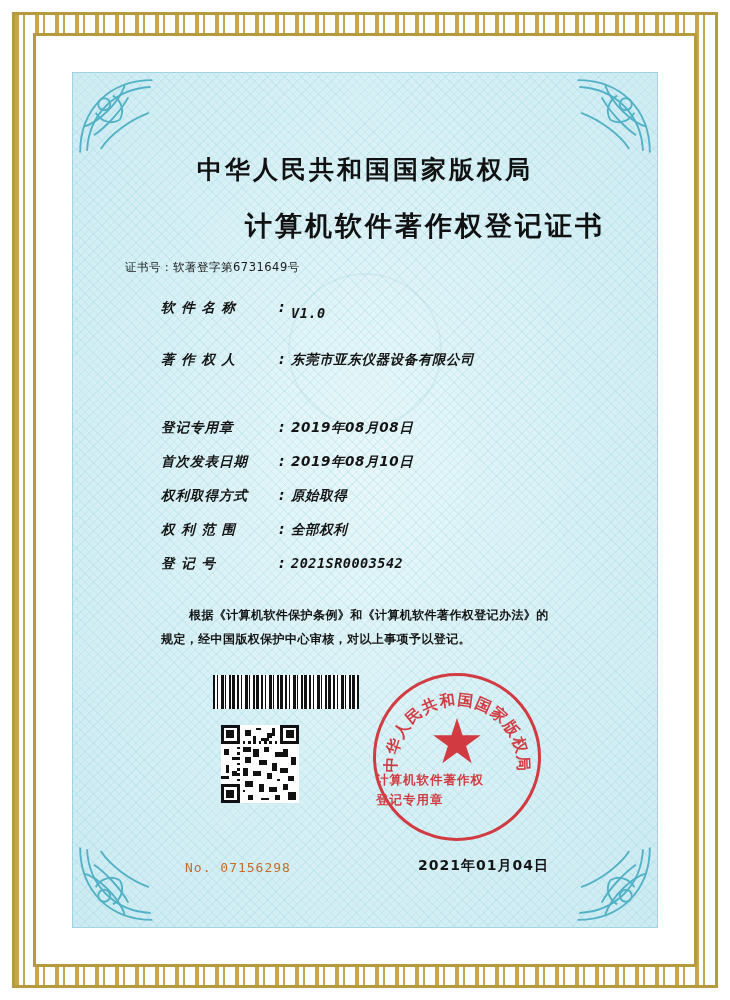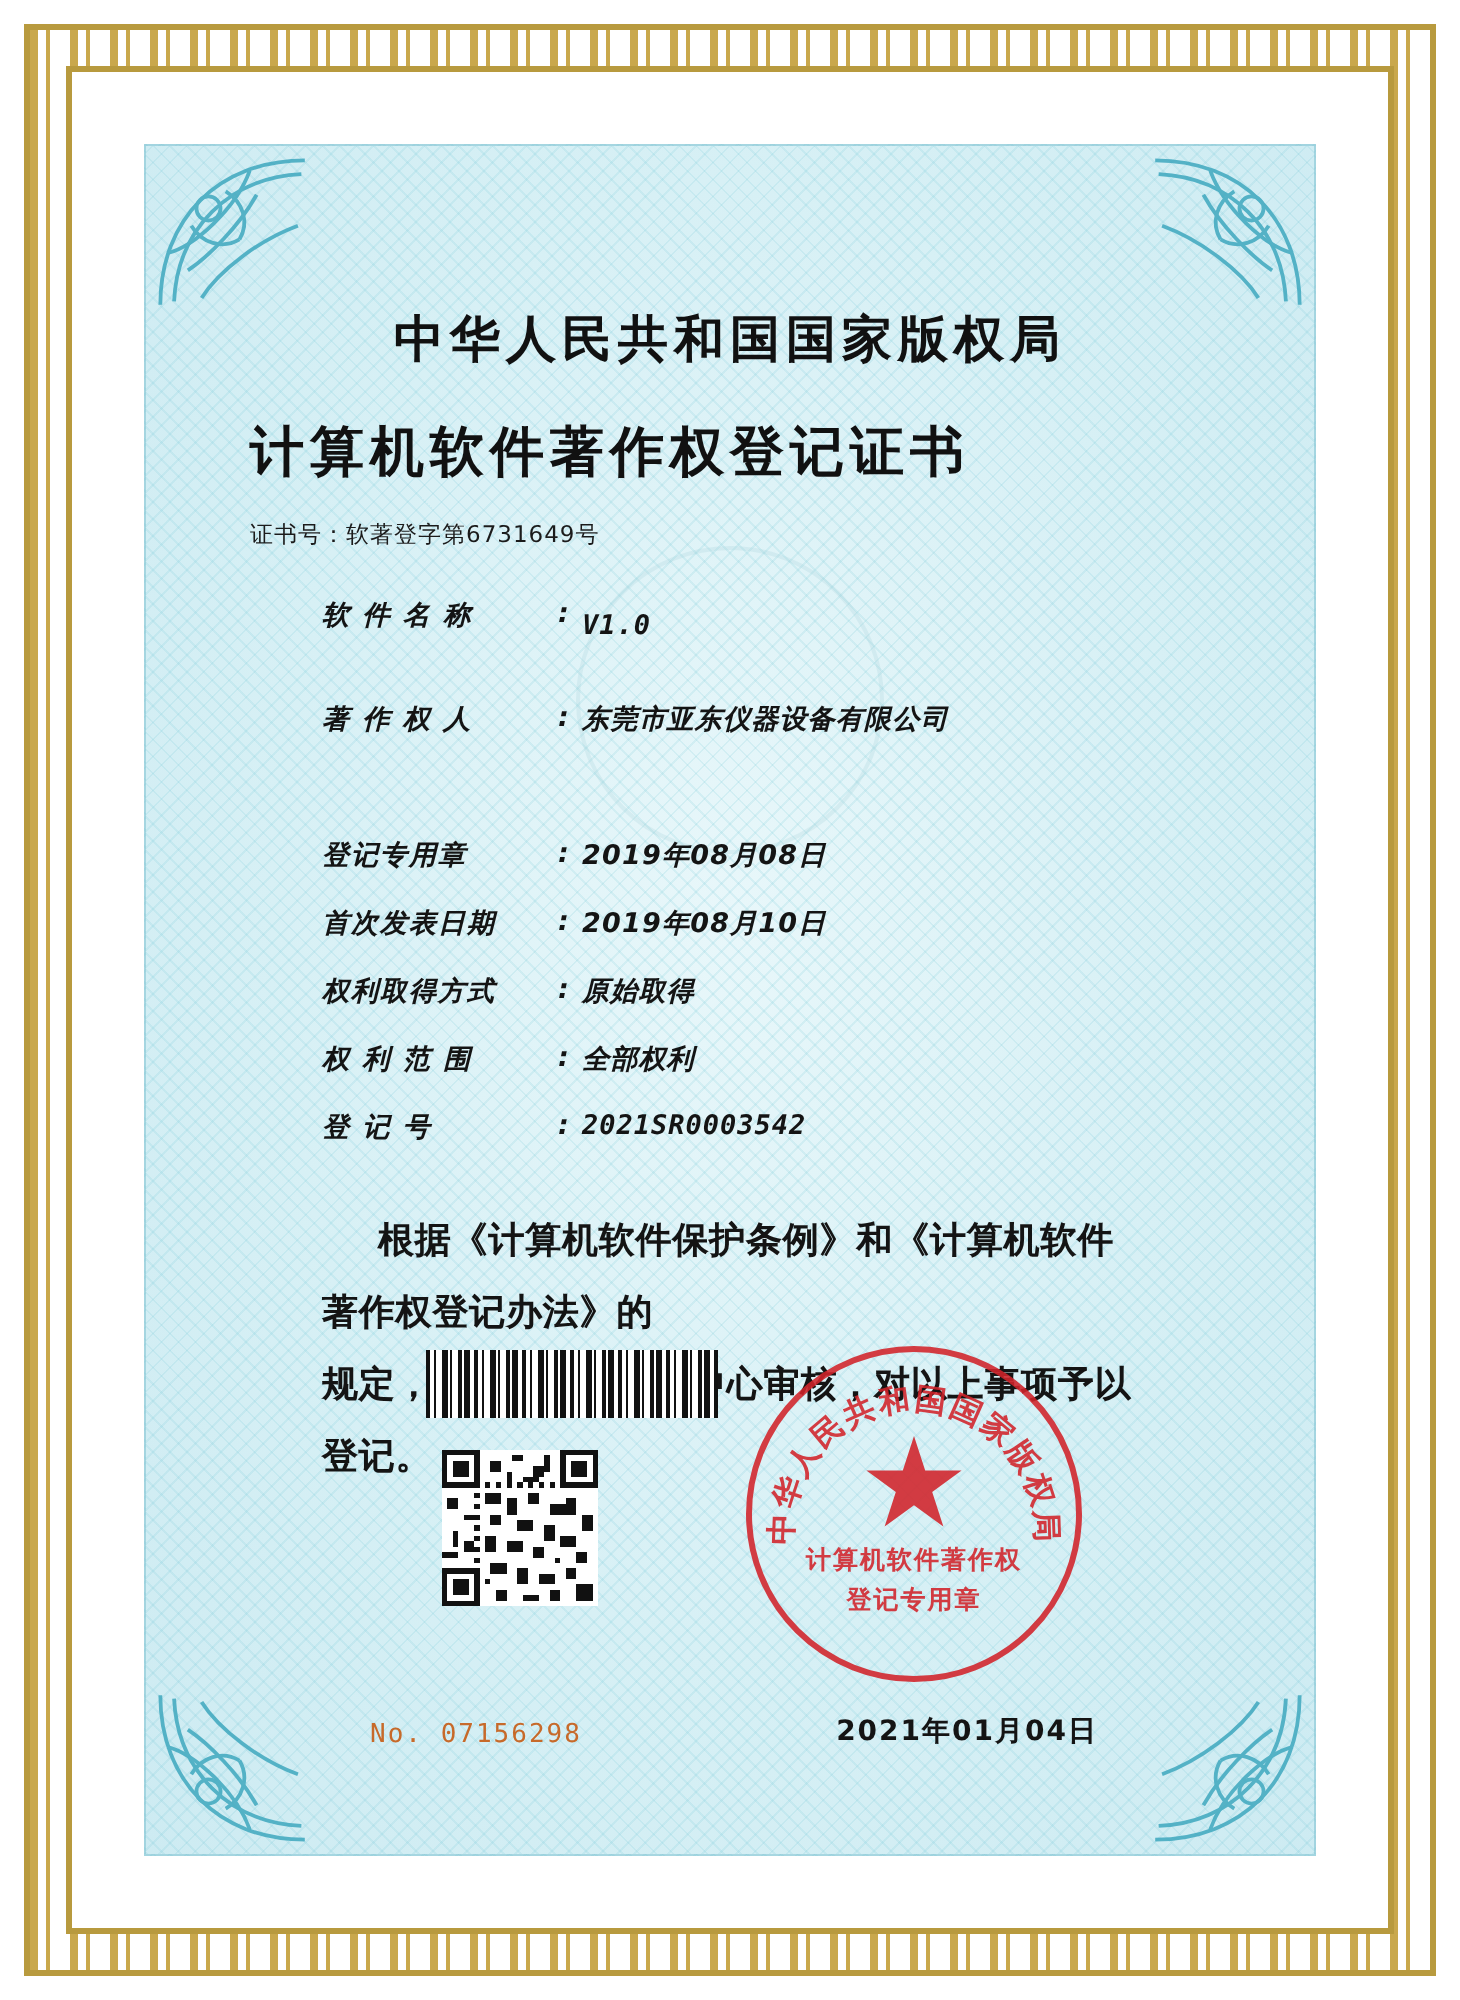--- a/index.html
+++ b/index.html
@@ -101,21 +101,21 @@
   .title-main {
     text-align: center;
     font-family: "DejaVu Serif", serif;
     font-size: 25px;
     font-weight: bold;
     letter-spacing: 3px;
     color: #111111;
     margin-top: 26px;
   }
   .title-sub {
-    text-align: left;
+    text-align: right;
     font-family: "DejaVu Serif", serif;
     font-size: 27px;
     font-weight: bold;
     letter-spacing: 3px;
     color: #111111;
     margin-top: 22px;
   }
   .cert-no {
     font-size: 11.5px;
     font-family: "DejaVu Sans", sans-serif;
@@ -168,21 +168,21 @@
     letter-spacing: 0.5px;
   }
 
   .gap-lg { height: 34px; }
   .gap-md { height: 14px; }
 
   .statement {
     margin-top: 30px;
     padding-left: 36px;
     padding-right: 30px;
-    font-size: 18px;
+    font-size: 12px;
     font-family: "DejaVu Sans", sans-serif;
     line-height: 2.0;
     color: #141414;
     font-weight: bold;
     letter-spacing: 0.4px;
   }
   .statement .indent { display: inline-block; width: 28px; }
 
   
   .bottom {
@@ -253,21 +253,21 @@
   }
   .seal-arc-text {
     position: absolute;
     left: 0; top: 0;
     width: 162px;
     height: 162px;
   }
   .seal-line1, .seal-line2 {
     position: absolute;
     width: 100%;
-    text-align: center;
+    text-align: left;
     font-family: Liberation Sans, sans-serif;
     font-size: 12.5px;
     font-weight: bold;
     letter-spacing: 1px;
     color: #d2232a;
   }
   .seal-line1 { top: 96px; }
   .seal-line2 { top: 116px; }
 
   .watermark {

